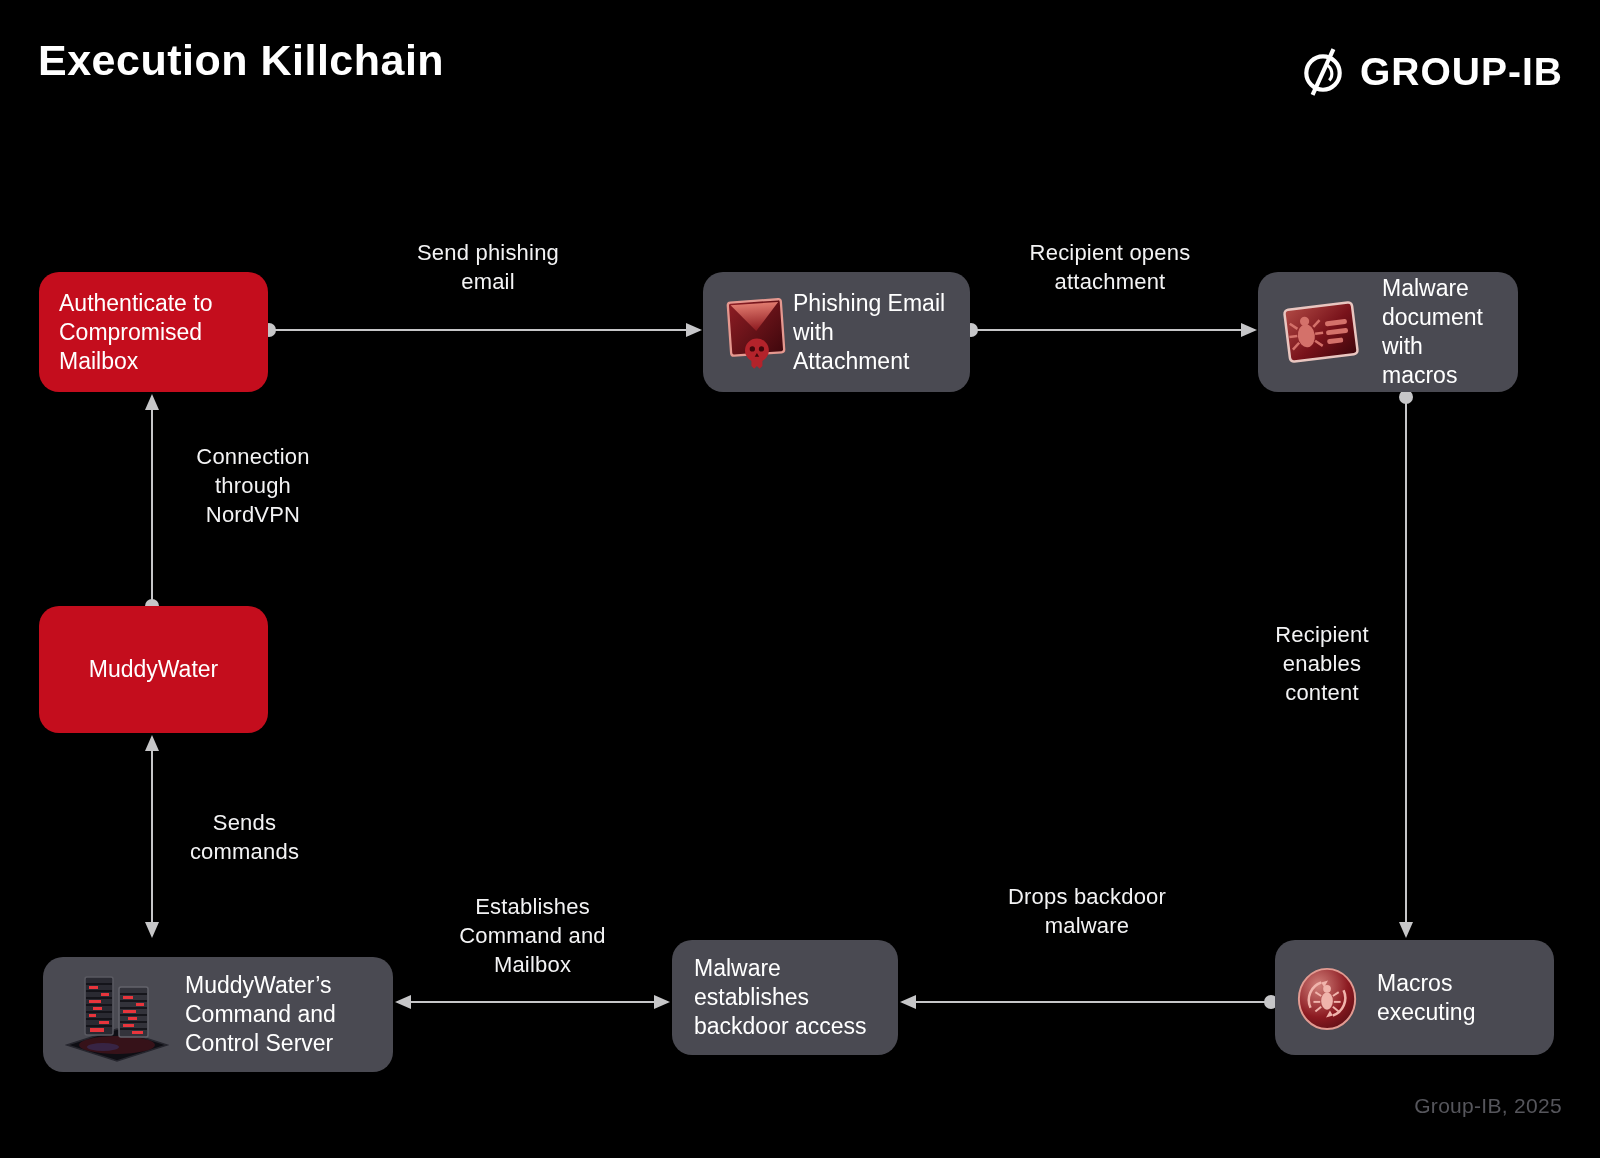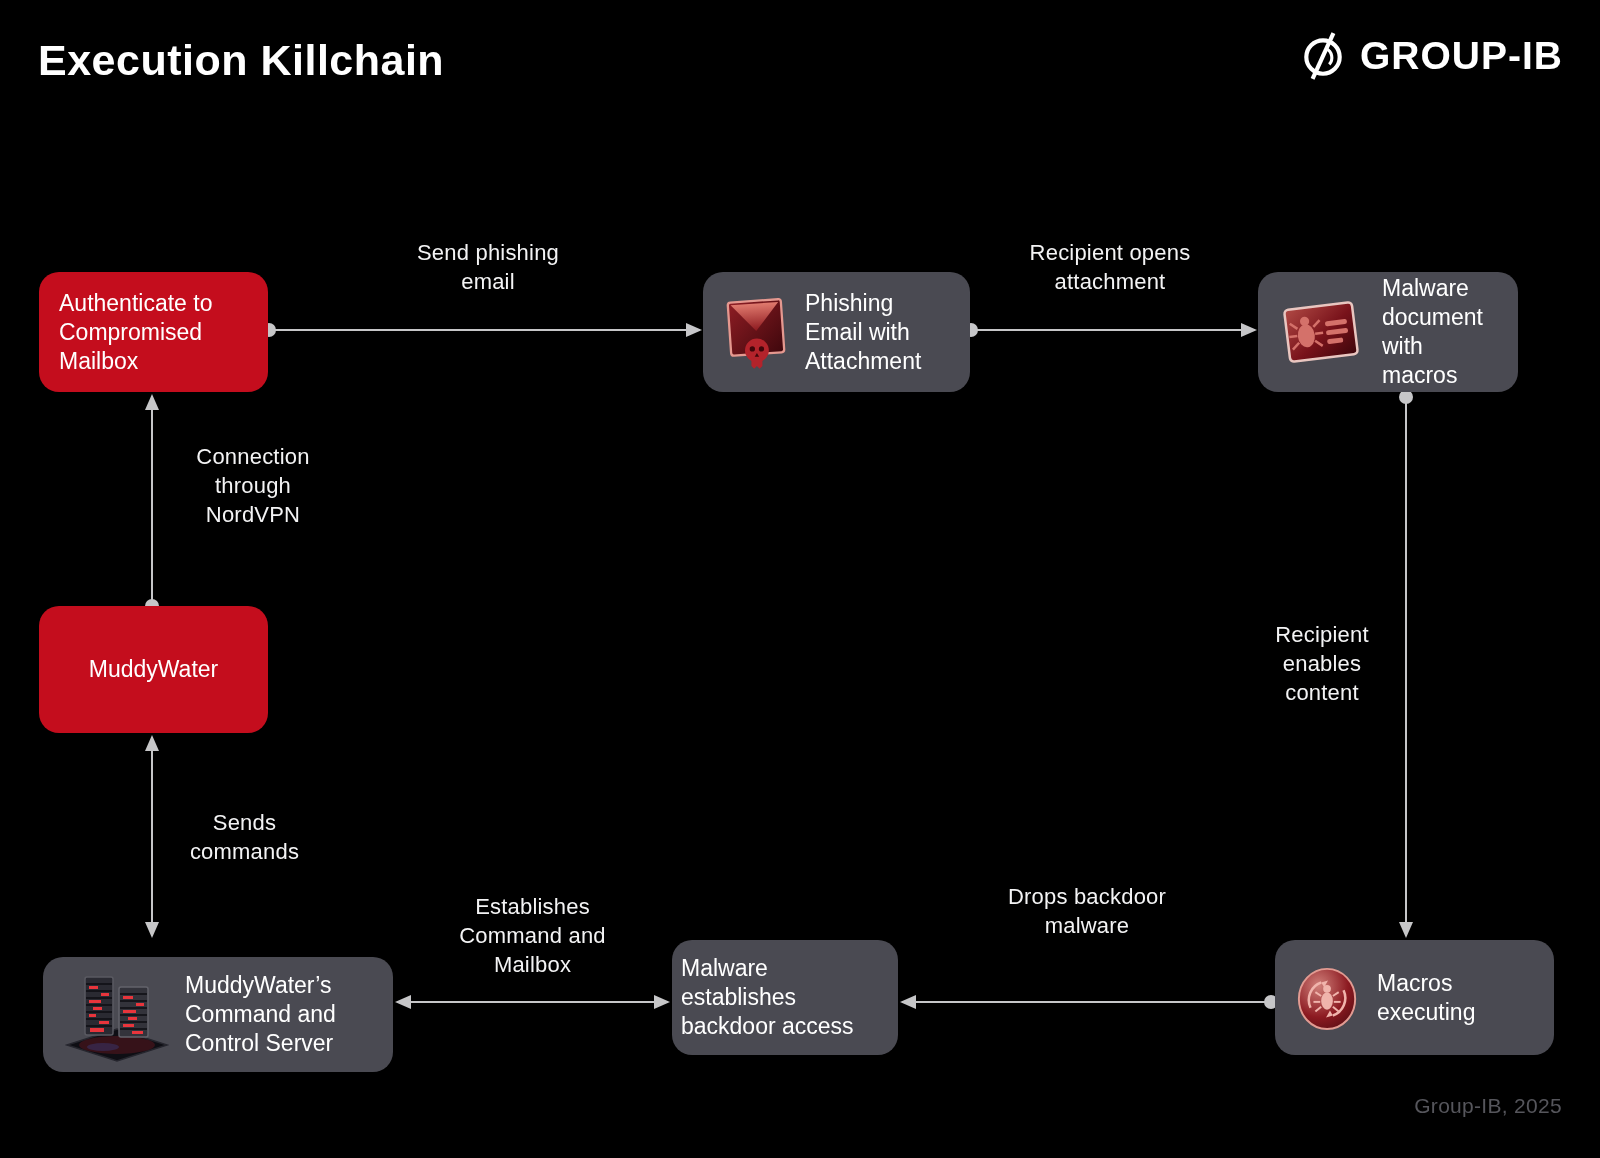--- a/index.html
+++ b/index.html
@@ -15,44 +15,44 @@
     position:relative;width:1600px;height:1158px;overflow:hidden;
     background:var(--background);
     font-family:"Liberation Sans","DejaVu Sans",sans-serif;
     color:#fff;
   }
   .page-title{
     position:absolute;left:38px;top:36px;
     font-size:43px;font-weight:600;letter-spacing:.5px;color:#fff;
   }
   .brand{
-    position:absolute;top:32px;right:37px;
+    position:absolute;top:48px;right:37px;
     display:flex;align-items:center;gap:13px;
   }
   .brand-mark{display:block;}
   .brand-name{font-size:39px;font-weight:700;letter-spacing:1px;color:#fff;}
 
   .edges{position:absolute;left:0;top:0;}
 
   .node{
     position:absolute;display:flex;align-items:center;
     border-radius:20px;padding:8px 20px;
     font-size:23px;line-height:29px;color:#fff;
   }
   .node.red{background:var(--accent-red);}
   .node.gray{background:var(--node-gray);}
   .node .icon{flex:0 0 auto;display:flex;align-items:center;justify-content:center;}
   .node .txt{flex:1 1 auto;}
 
   .node-auth{left:39px;top:272px;width:229px;height:120px;}
-  .node-phishing{left:703px;top:272px;width:267px;height:120px;gap:16px;}
+  .node-phishing{left:703px;top:272px;width:267px;height:120px;gap:4px;}
   .node-malware-doc{left:1258px;top:272px;width:260px;height:120px;gap:18px;}
   .node-muddywater{left:39px;top:606px;width:229px;height:127px;justify-content:center;text-align:center;}
   .node-c2{left:43px;top:940px;width:350px;height:115px;gap:10px;padding:12px 16px;margin-top:17px;}
-  .node-backdoor{left:672px;top:940px;width:226px;height:115px;padding:16px 9px;}
+  .node-backdoor{left:672px;top:940px;width:226px;height:115px;padding:16px 22px;}
   .node-macros{left:1275px;top:940px;width:279px;height:115px;gap:16px;}
 
   .edge-label{
     position:absolute;text-align:center;
     font-size:22px;line-height:29px;color:#F3F3F4;letter-spacing:.2px;
   }
   .lbl-send{left:403px;top:238px;width:170px;}
   .lbl-opens{left:1015px;top:238px;width:190px;}
   .lbl-nordvpn{left:178px;top:442px;width:150px;}
   .lbl-commands{left:177px;top:808px;width:135px;}

